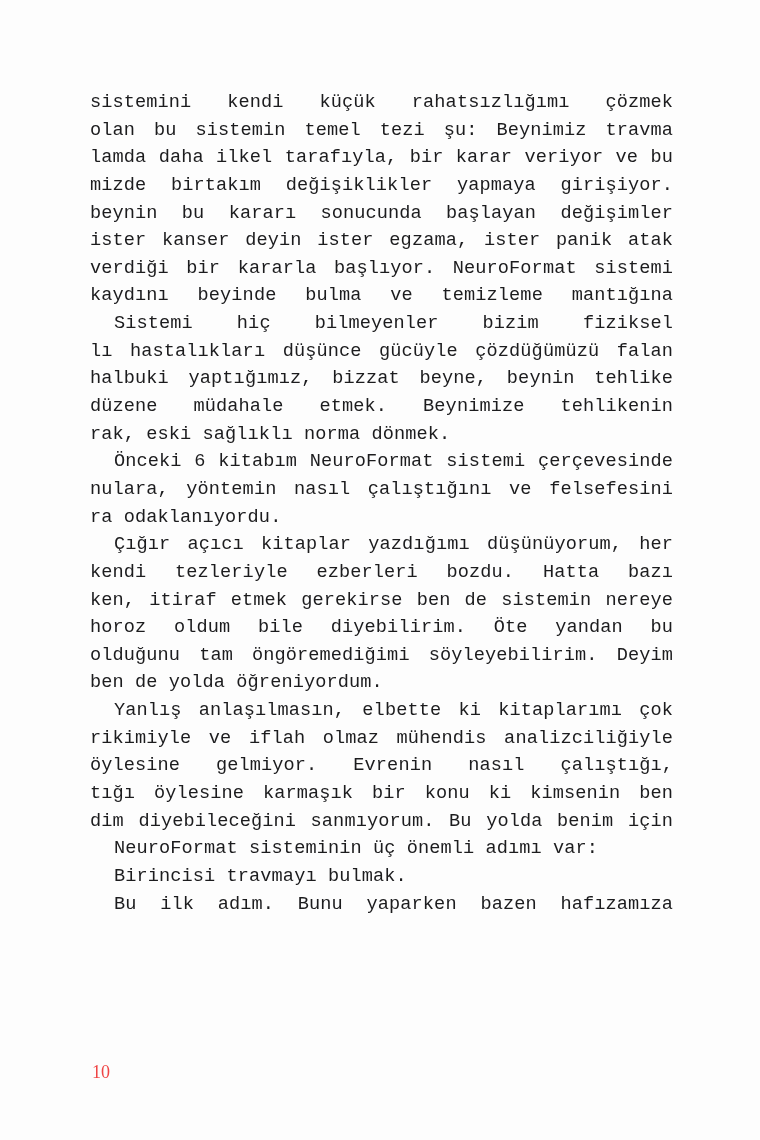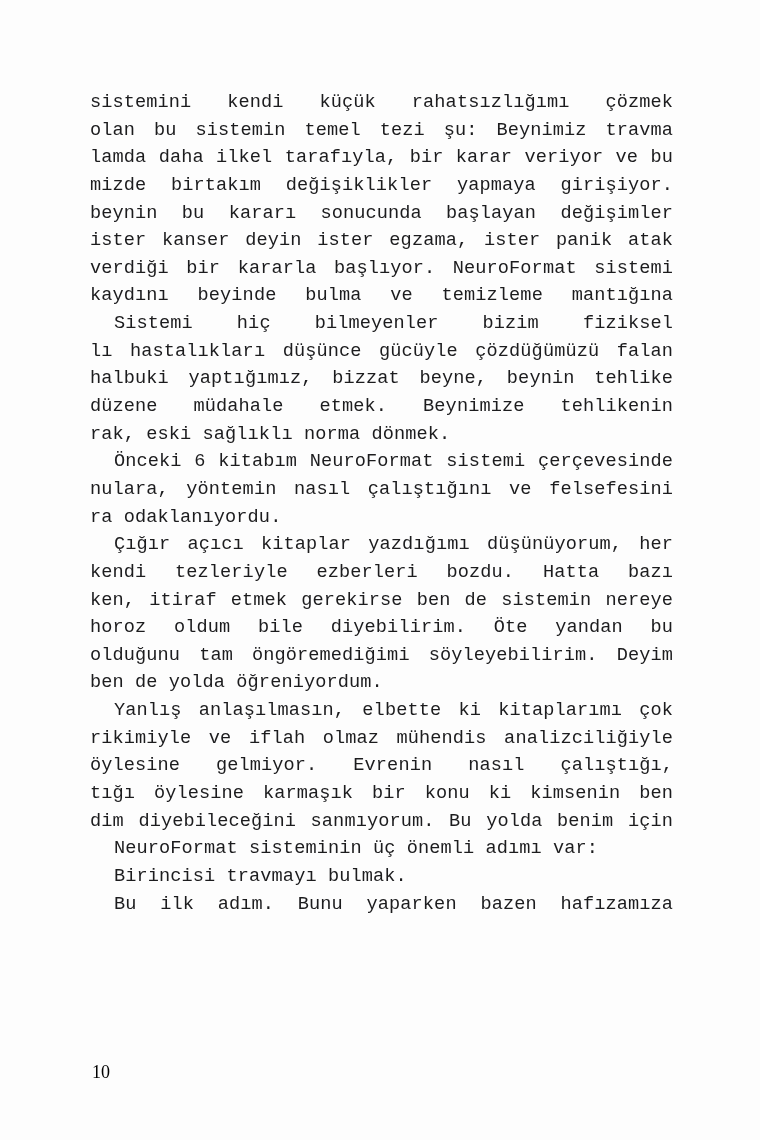--- a/index.html
+++ b/index.html
@@ -37,21 +37,21 @@
   }
   .ln.ind {
     text-indent: 24px;
   }
   .page-number {
     position: absolute;
     left: 92px;
     top: 1060px;
     font-size: 18px;
     line-height: 24px;
-    color: #000000;
+    color: #ef4444;
   }
 </style>
 </head>
 <body>
 
 <div class="book-page">
   <div class="textblock">
 
     <div class="ln">sistemini kendi küçük rahatsızlığımı çözmek umuduyla yaptığım</div>
     <div class="ln">olan bu sistemin temel tezi şu: Beynimiz travma anlarında, bir an-</div>

